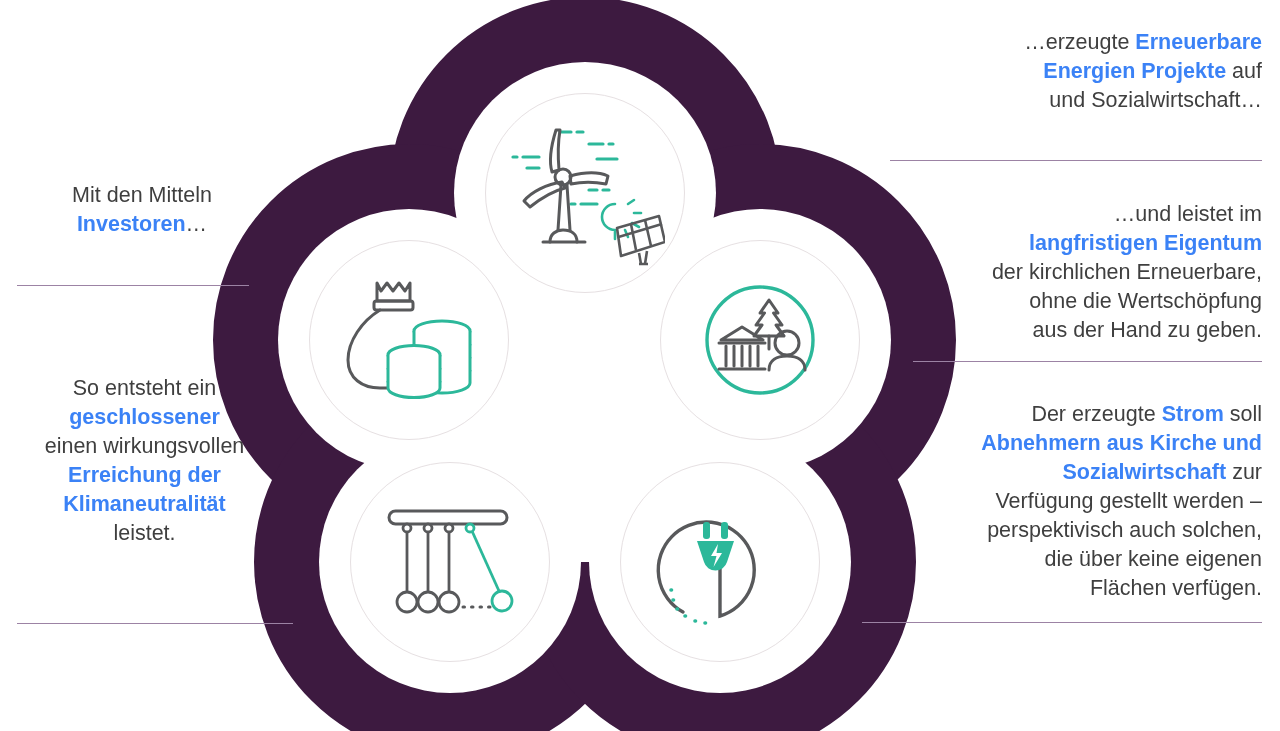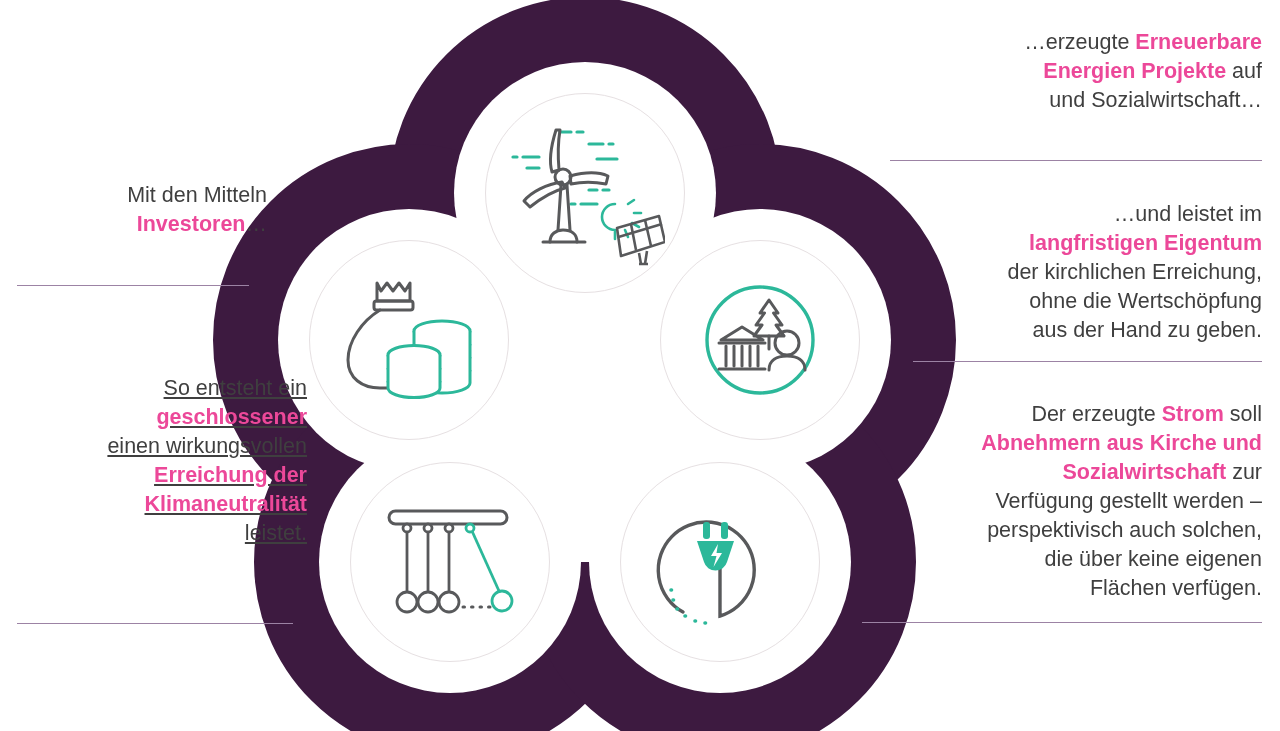--- a/index.html
+++ b/index.html
@@ -14,22 +14,22 @@
   .stage{position:absolute;left:0;top:0;width:1280px;height:731px;}
 
   
   .txt{
     position:absolute;
     font-size:21.5px;
     line-height:29px;
     color:#3f3f3f;
     font-weight:400;
   }
-  .txt b{font-weight:700;color:#ec4899;}
-  .left{text-align:right;}
+  .txt b{font-weight:700;color:#3b82f6;}
+  .left{text-align:center;}
   .right{text-align:right;}
 
   .rule{
     position:absolute;
     height:1px;
     background:#9c83a4;
   }
 
   
   .flower{position:absolute;left:0;top:0;}
@@ -198,41 +198,41 @@
       <path d="M73 52 L66 64 H71.5 L68.5 75 L77 61 H71.5 Z" fill="#ffffff"></path>
     </svg>
   </div>
 
   <div class="txt left" style="left:17px;top:181px;width:250px;">
     <div><span>Mit den Mitteln</span></div>
     <div><b>Investoren</b><span>…</span></div>
   </div>
   <div class="rule" style="left:17px;top:285px;width:232px;"></div>
 
-  <div class="txt left" style="left:32px;top:374px;width:275px;text-decoration:underline;">
+  <div class="txt left" style="left:7px;top:374px;width:275px;">
     <div><span>So entsteht ein</span></div>
     <div><b>geschlossener</b></div>
     <div><span>einen wirkungsvollen</span></div>
     <div><b>Erreichung der</b></div>
     <div><b>Klimaneutralität</b></div>
     <div><span>leistet.</span></div>
   </div>
   <div class="rule" style="left:17px;top:623px;width:276px;"></div>
 
   <div class="txt right" style="left:902px;top:28px;width:360px;">
     <div><span>…erzeugte </span><b>Erneuerbare</b></div>
     <div><b>Energien Projekte</b><span> auf</span></div>
     <div><span>und Sozialwirtschaft…</span></div>
   </div>
   <div class="rule" style="left:890px;top:160px;width:372px;"></div>
 
   <div class="txt right" style="left:902px;top:200px;width:360px;">
     <div><span>…und leistet im</span></div>
     <div><b>langfristigen Eigentum</b></div>
-    <div><span>der kirchlichen Erreichung,</span></div>
+    <div><span>der kirchlichen Erneuerbare,</span></div>
     <div><span>ohne die Wertschöpfung</span></div>
     <div><span>aus der Hand zu geben.</span></div>
   </div>
   <div class="rule" style="left:913px;top:361px;width:349px;"></div>
 
   <div class="txt right" style="left:892px;top:400px;width:370px;">
     <div><span>Der erzeugte </span><b>Strom</b><span> soll</span></div>
     <div><b>Abnehmern aus Kirche und</b></div>
     <div><b>Sozialwirtschaft</b><span> zur</span></div>
     <div><span>Verfügung gestellt werden –</span></div>

